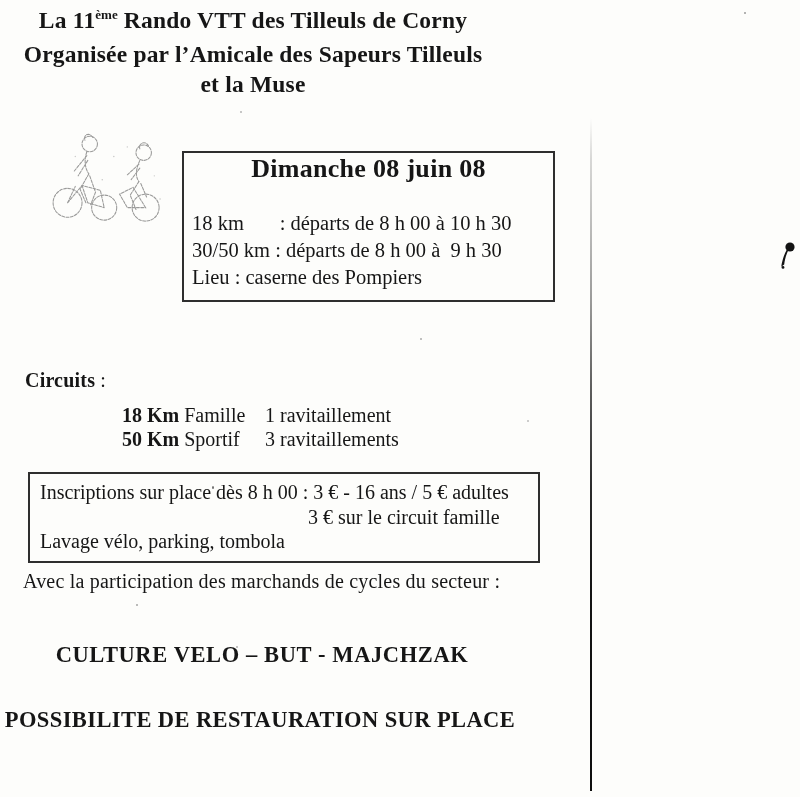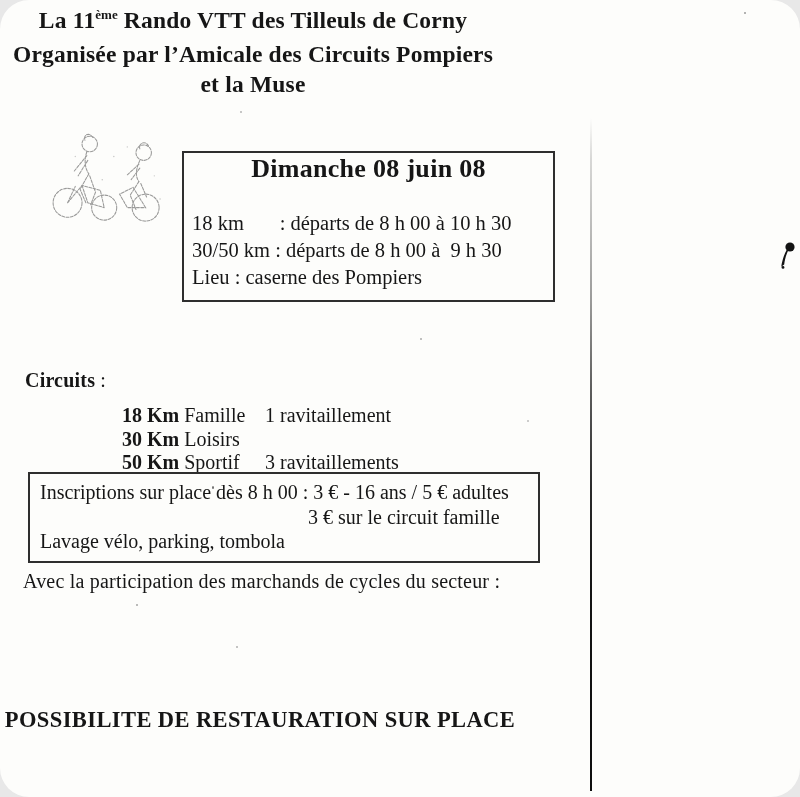--- a/index.html
+++ b/index.html
@@ -4,21 +4,20 @@
 <style>
   html,body{margin:0;padding:0;background:#e8e8e8;}
   .page{
     position:relative;
     width:800px;height:797px;
     margin:0 auto;
     background:#fdfdfb;
     font-family:"Liberation Serif","DejaVu Serif",serif;
     color:#161616;
     overflow:hidden;
-    border-radius:29px;
   }
   
   .title-block{
     position:absolute;top:5px;left:0;width:506px;
     text-align:center;font-weight:700;font-size:23.5px;line-height:30px;
     letter-spacing:0.2px;
   }
   .title-sup{
     font-size:13px;font-weight:700;
     position:relative;top:-9px;letter-spacing:0;
@@ -97,21 +96,21 @@
   .s6{left:136px;top:604px;width:2px;height:2px;background:#a5a5a5;}
   .s7{left:527px;top:420px;width:2px;height:2px;background:#bdbdbd;}
 </style>
 </head>
 <body>
 
 <div class="page">
 
   <div class="title-block">
     <div><span>La 11</span><span class="title-sup">ème</span><span> Rando VTT des Tilleuls de Corny</span></div>
-    <div>Organisée par l’Amicale des Circuits Pompiers</div>
+    <div>Organisée par l’Amicale des Sapeurs Tilleuls</div>
     <div>et la Muse</div>
   </div>
 
   <svg class="cyclists" viewBox="0 0 130 110">
     <g fill="none" stroke="#4a4a4a" stroke-width="1.1" stroke-linecap="round" stroke-dasharray="3 1.4">
       <circle cx="22" cy="88" r="15"></circle>
       <circle cx="60" cy="93" r="13"></circle>
       <path d="M22,88 L37,70 L56,75 L60,93 M37,70 L43,88 L60,93 M22,88 L30,71"></path>
       <circle cx="45" cy="27" r="8"></circle>
       <path d="M48,20 C44,14 38,18 40,23"></path>
@@ -143,35 +142,35 @@
     </div>
   </div>
 
   <div class="circuits-heading"><b>Circuits</b><span> :</span></div>
   <div class="circuits-rows">
     <div class="circuit-row">
       <span class="circuit-kmname"><b>18 Km</b><span> Famille</span></span>
       <span>1 ravitaillement</span>
     </div>
     <div class="circuit-row">
-      <span class="circuit-kmname"><b>30 Km</b><span> Loisirs</span></span>
     </div>
     <div class="circuit-row">
       <span class="circuit-kmname"><b>50 Km</b><span> Sportif</span></span>
       <span>3 ravitaillements</span>
     </div>
   </div>
 
   <div class="insc-box">
     <div>Inscriptions sur place dès 8 h 00 : 3 € - 16 ans / 5 € adultes</div>
     <div class="insc-line2">3 € sur le circuit famille</div>
     <div>Lavage vélo, parking, tombola</div>
   </div>
 
   <div class="participation">Avec la participation des marchands de cycles du secteur :</div>
+  <div class="shops">CULTURE VELO – BUT - MAJCHZAK</div>
   <div class="restauration">POSSIBILITE DE RESTAURATION SUR PLACE</div>
 
   <div class="scan-line"></div>
   <svg class="ink-mark" viewBox="0 0 16 28">
     <circle cx="10" cy="5" r="4.6" fill="#131313"></circle>
     <path d="M8.2,8.5 C6.5,12 4.8,17 4.2,22.5 L1.2,24.8 C2.2,18 4.4,12 6.6,8 Z" fill="#131313"></path>
     <circle cx="3" cy="25.4" r="1.4" fill="#131313"></circle>
   </svg>
   <div class="speck s1"></div>
   <div class="speck s2"></div>

